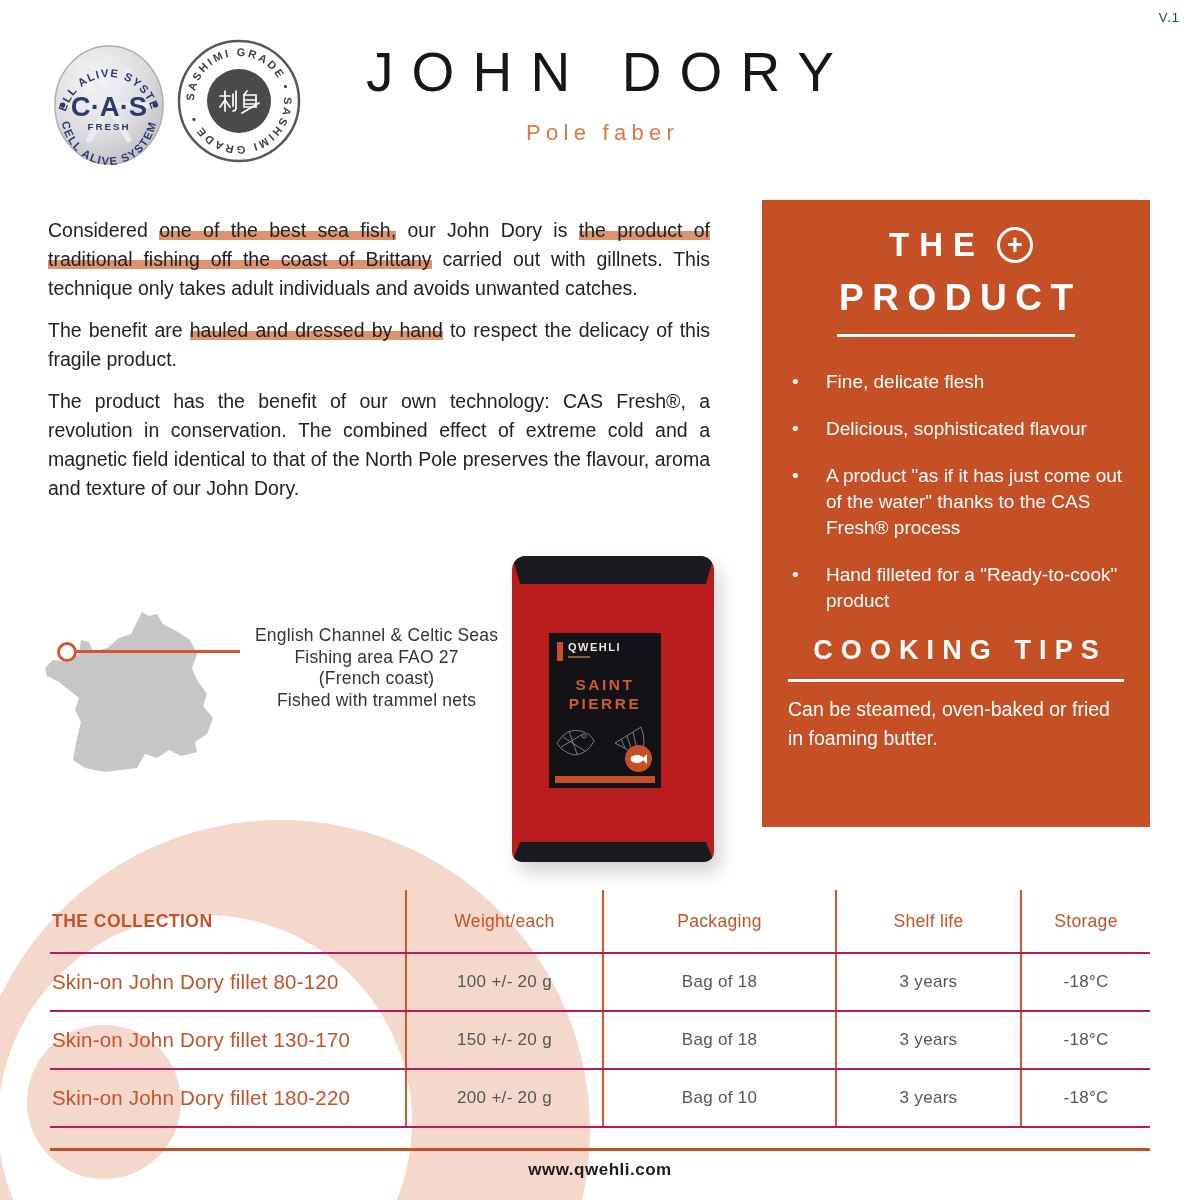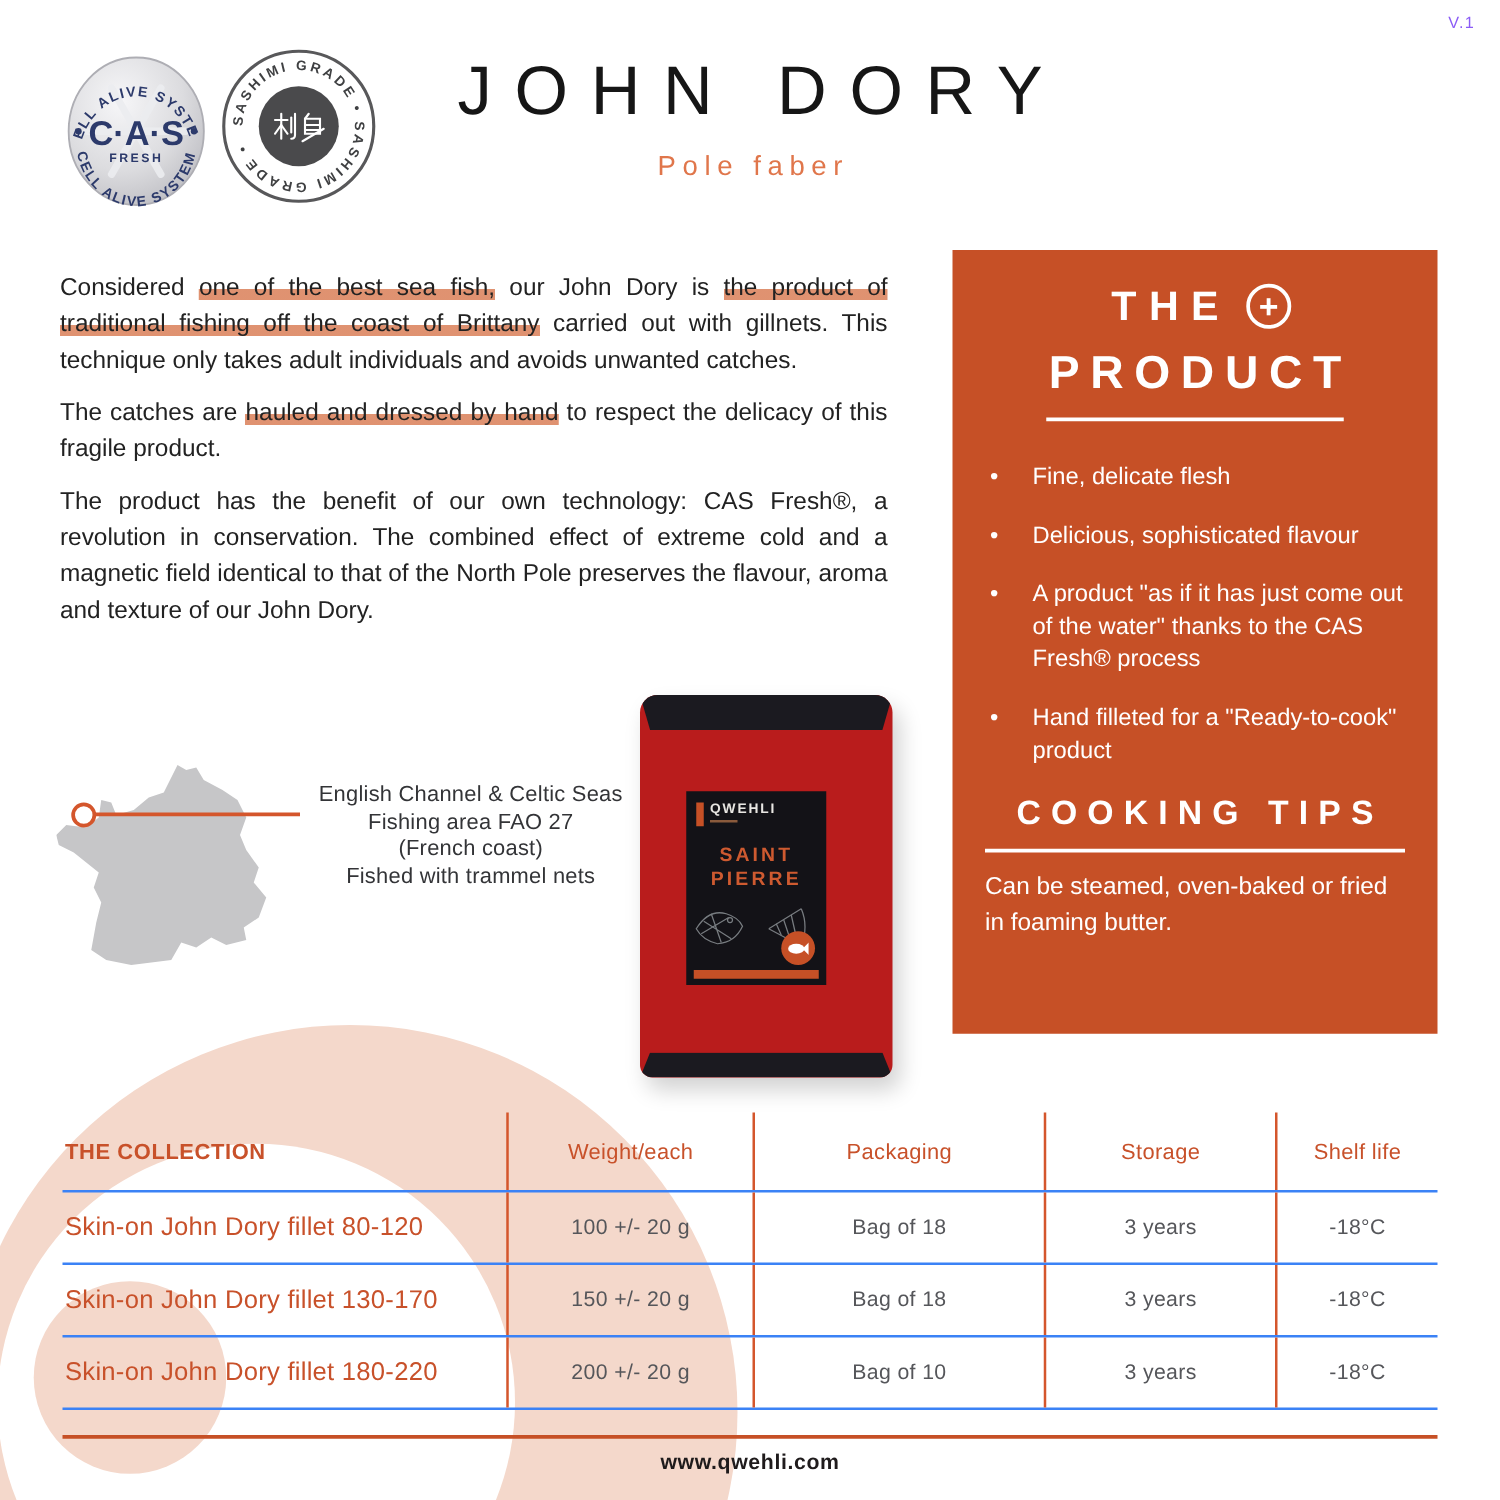--- a/index.html
+++ b/index.html
@@ -6,21 +6,21 @@
   .page{position:relative;width:1200px;height:1200px;background:#fff;overflow:hidden;
         font-family:"Liberation Sans", sans-serif;color:#222;}
 
   
   .decor{position:absolute;border-radius:50%;}
   .ring-outer{left:-30px;top:820px;width:620px;height:620px;background:#F4D8CB;}
   .ring-hole{left:-2px;top:915px;width:414px;height:414px;background:#ffffff;}
   .pink-dot{left:27px;top:1025px;width:154px;height:154px;background:#F4D8CB;}
 
   
-  .version{position:absolute;top:10px;right:20px;font-size:13px;letter-spacing:1px;color:#8b5cf6;}
+  .version{position:absolute;top:10px;right:20px;font-size:13px;letter-spacing:1px;color:#0c4a6e;}
   .stamp{position:absolute;}
   .stamp-cas{left:50px;top:42px;}
   .stamp-sashimi{left:176px;top:38px;}
   .title-block{position:absolute;left:0;top:40px;width:1200px;text-align:center;}
   .title{font-size:55px;font-weight:300;letter-spacing:.33em;color:#161616;margin:0;padding-left:.33em;}
   .subtitle{margin-top:16px;font-size:22px;letter-spacing:.24em;color:#E0764B;padding-left:.24em;}
 
   
   .intro{position:absolute;left:48px;top:216px;width:662px;font-size:19.5px;line-height:29px;
          color:#222;text-align:justify;}
@@ -67,21 +67,21 @@
   .bag-product-name{margin-top:14px;text-align:center;color:#CE5A30;font-size:15.5px;font-weight:700;
                     letter-spacing:2.5px;line-height:19px;}
   .fish-art{position:absolute;left:6px;right:6px;top:88px;}
   .fish-badge{position:absolute;right:9px;bottom:16px;width:27px;height:27px;border-radius:50%;
               background:#C65026;display:flex;align-items:center;justify-content:center;}
   .label-bar{position:absolute;left:6px;right:6px;bottom:5px;height:7px;background:#C65026;}
 
   
   .collection{position:absolute;left:50px;top:890px;width:1100px;}
   .trow{display:grid;grid-template-columns:355px 197px 233px 185px 130px;align-items:center;
-        border-bottom:2px solid #3b82f6;}
+        border-bottom:2px solid #be185d;}
   .trow.head{height:62px;}
   .trow.body{height:56px;}
   .cell{text-align:center;font-size:17px;color:#55565A;letter-spacing:.3px;}
   .cell.vline{border-left:2px solid #D4562C;height:100%;display:flex;align-items:center;justify-content:center;box-sizing:border-box;}
   .cell.first{text-align:left;justify-content:flex-start;padding-left:2px;}
   .head .cell{color:#C8512A;font-size:17.5px;}
   .collection-title{font-size:27px;font-weight:700;letter-spacing:.5px;color:#C8512A;}
   .row-name{font-size:20.5px;color:#C8512A;letter-spacing:.2px;}
 
   
@@ -156,21 +156,21 @@
   </svg>
   <span class="sr-only">刺身</span>
 
   <div class="title-block">
     <h1 class="title">JOHN DORY</h1>
     <div class="subtitle">Pole faber</div>
   </div>
 
   <section class="intro">
     <p><span>Considered </span><span class="hl">one of the best sea fish,</span><span> our John Dory is </span><span class="hl">the product of traditional fishing off the coast of Brittany</span><span> carried out with gillnets. This technique only takes adult individuals and avoids unwanted catches.</span></p>
-    <p><span>The catches are </span><span class="hl">hauled and dressed by hand</span><span> to respect the delicacy of this fragile product.</span></p>
+    <p><span>The benefit are </span><span class="hl">hauled and dressed by hand</span><span> to respect the delicacy of this fragile product.</span></p>
     <p><span>The product has the benefit of our own technology: CAS Fresh®, a revolution in conservation. The combined effect of extreme cold and a magnetic field identical to that of the North Pole preserves the flavour, aroma and texture of our John Dory.</span></p>
   </section>
 
   <aside class="panel">
     <div class="panel-title-row">
       <span class="panel-the">THE</span>
       <span class="plus-circle">+</span>
     </div>
     <div class="panel-product">PRODUCT</div>
     <div class="panel-underline"></div>
@@ -239,22 +239,22 @@
       </div>
       <div class="label-bar"></div>
     </div>
   </figure>
 
   <section class="collection">
     <div class="trow head">
       <div class="cell first collection-title">THE COLLECTION</div>
       <div class="cell vline">Weight/each</div>
       <div class="cell vline">Packaging</div>
+      <div class="cell vline">Shelf life</div>
       <div class="cell vline">Storage</div>
-      <div class="cell vline">Shelf life</div>
     </div>
     <div class="trow body">
       <div class="cell first row-name">Skin-on John Dory fillet 80-120</div>
       <div class="cell vline">100 +/- 20 g</div>
       <div class="cell vline">Bag of 18</div>
       <div class="cell vline">3 years</div>
       <div class="cell vline">-18°C</div>
     </div>
     <div class="trow body">
       <div class="cell first row-name">Skin-on John Dory fillet 130-170</div>

